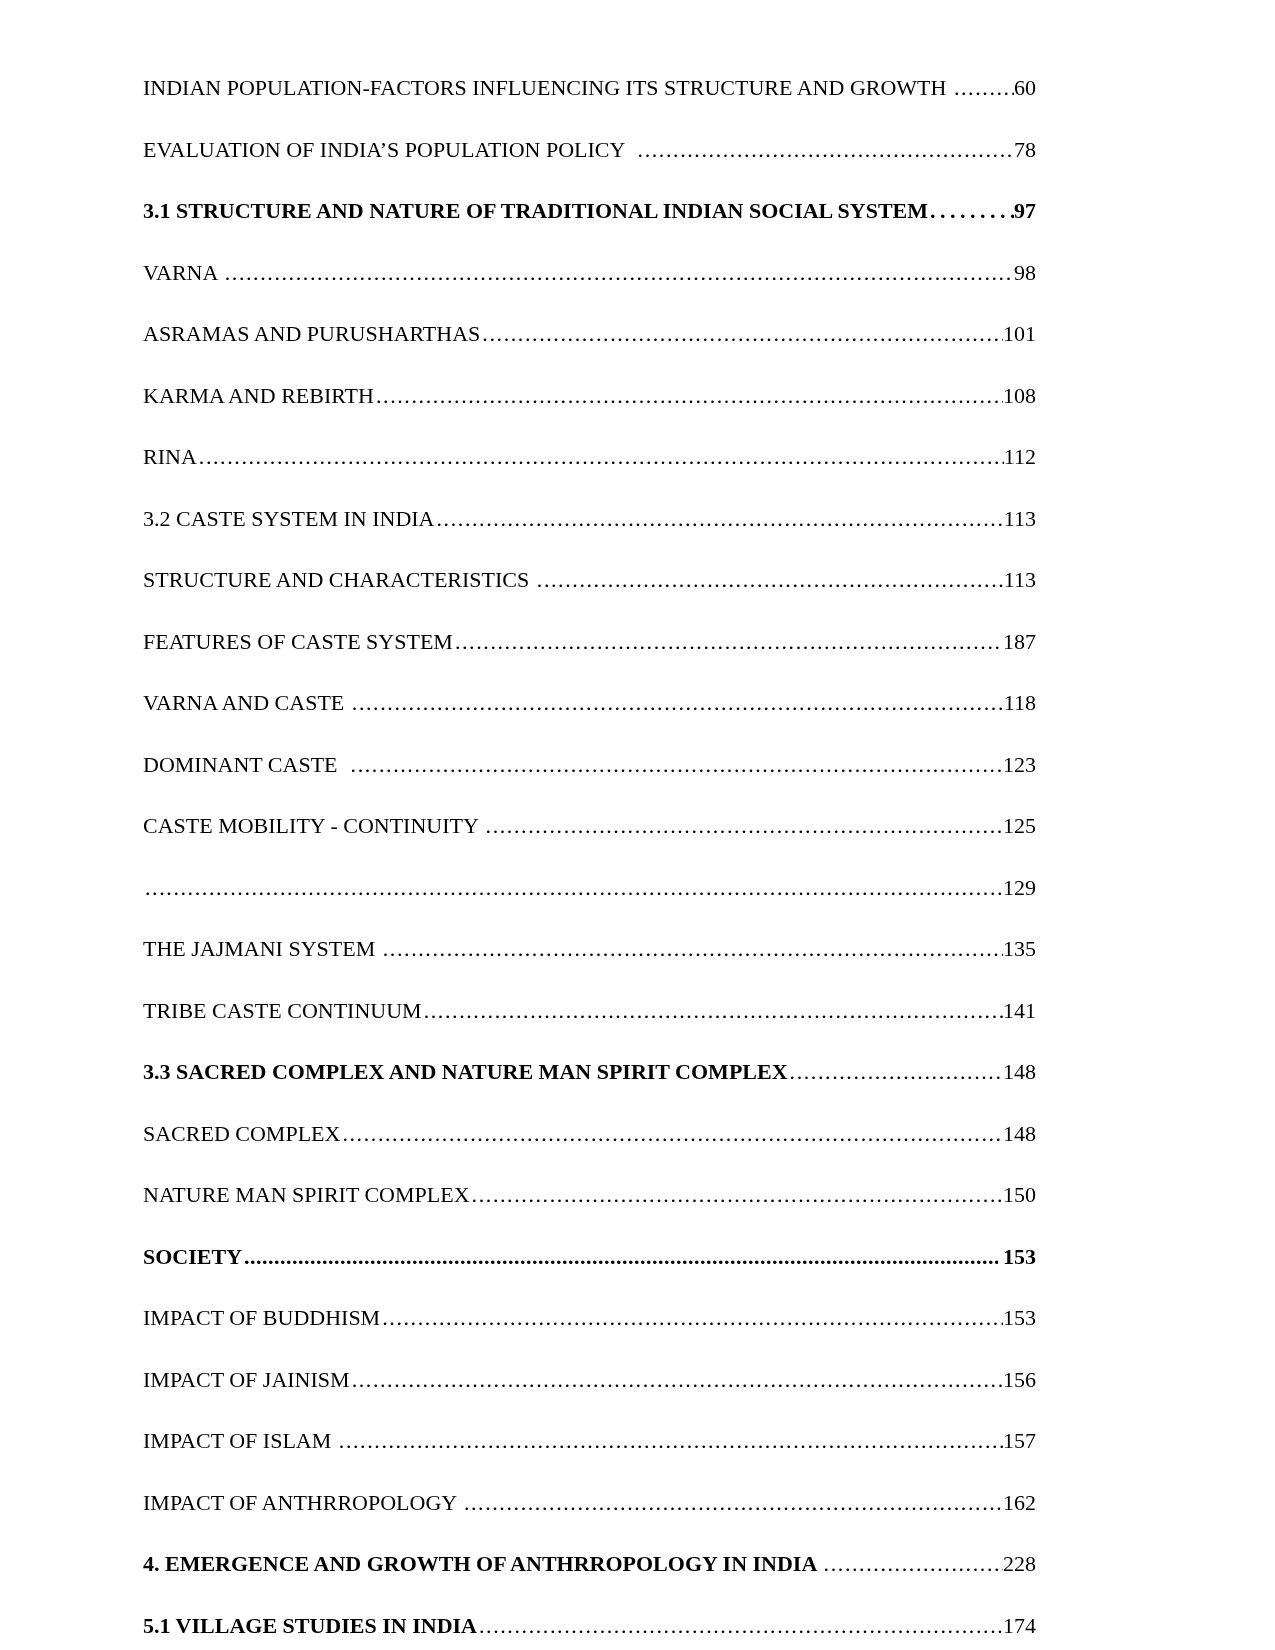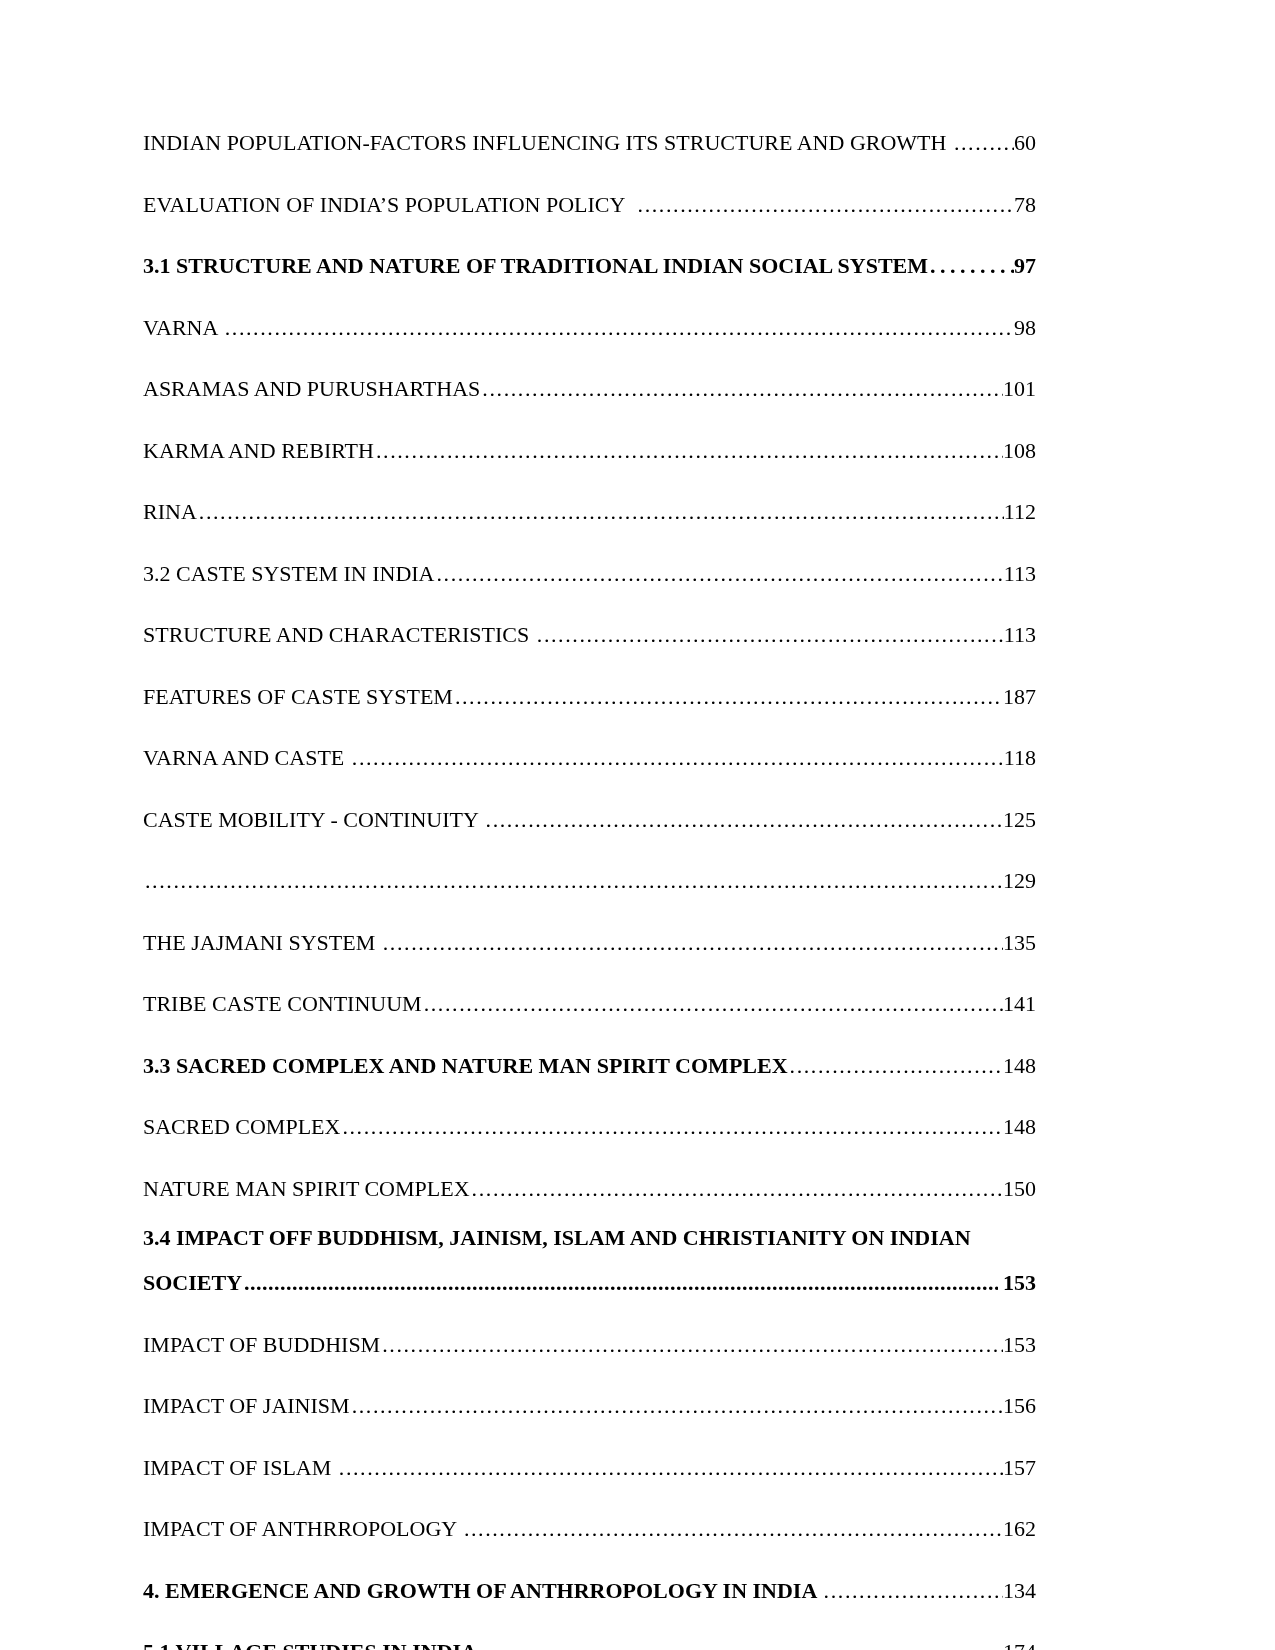--- a/index.html
+++ b/index.html
@@ -7,21 +7,21 @@
     width: 1275px;
     height: 1650px;
     background: #ffffff;
     color: #000000;
     font-family: "Liberation Serif", "DejaVu Serif", serif;
   }
   .page {
     box-sizing: border-box;
     width: 1161px;
     height: 1650px;
-    padding: 114px 125px 0 143px;
+    padding: 59px 125px 0 143px;
     overflow: hidden;
     background: #ffffff;
   }
   .toc-row {
     font-size: 22px;
     line-height: 33px;
     margin-bottom: 16.5px;
   }
   .toc-line {
     display: flex;
@@ -109,20 +109,25 @@
     <span class="toc-title">FEATURES OF CASTE SYSTEM</span>
     <span class="toc-dots" aria-hidden="true"></span>
     <span class="toc-page">187</span>
   </div>
       <div class="toc-row toc-line">
     <span class="toc-title">VARNA AND CASTE </span>
     <span class="toc-dots" aria-hidden="true"></span>
     <span class="toc-page">118</span>
   </div>
       <div class="toc-row toc-line">
+    <span class="toc-title">DOMINANT CASTE  </span>
+    <span class="toc-dots" aria-hidden="true"></span>
+    <span class="toc-page">123</span>
+  </div>
+      <div class="toc-row toc-line">
     <span class="toc-title">CASTE MOBILITY - CONTINUITY </span>
     <span class="toc-dots" aria-hidden="true"></span>
     <span class="toc-page">125</span>
   </div>
       <div class="toc-row toc-line">
     <span class="toc-dots" aria-hidden="true"></span>
     <span class="toc-page">129</span>
   </div>
       <div class="toc-row toc-line">
     <span class="toc-title">THE JAJMANI SYSTEM </span>
@@ -143,21 +148,20 @@
     <span class="toc-title">SACRED COMPLEX</span>
     <span class="toc-dots" aria-hidden="true"></span>
     <span class="toc-page">148</span>
   </div>
       <div class="toc-row toc-line">
     <span class="toc-title">NATURE MAN SPIRIT COMPLEX</span>
     <span class="toc-dots" aria-hidden="true"></span>
     <span class="toc-page">150</span>
   </div>
       <div class="toc-row bold-title leader-bold-dense">
-    <div class="toc-wrap-line1">3.4 IMPACT OFF BUDDHISM, JAINISM, ISLAM AND CHRISTIANITY ON INDIAN</div>
     <div class="toc-line">
       <span class="toc-title">SOCIETY</span>
       <span class="toc-dots" aria-hidden="true"></span>
       <span class="toc-page"> 153</span>
     </div>
   </div>
       <div class="toc-row toc-line">
     <span class="toc-title">IMPACT OF BUDDHISM</span>
     <span class="toc-dots" aria-hidden="true"></span>
     <span class="toc-page">153</span>
@@ -173,21 +177,21 @@
     <span class="toc-page">157</span>
   </div>
       <div class="toc-row toc-line">
     <span class="toc-title">IMPACT OF ANTHRROPOLOGY </span>
     <span class="toc-dots" aria-hidden="true"></span>
     <span class="toc-page">162</span>
   </div>
       <div class="toc-row toc-line bold-title">
     <span class="toc-title">4. EMERGENCE AND GROWTH OF ANTHRROPOLOGY IN INDIA </span>
     <span class="toc-dots" aria-hidden="true"></span>
-    <span class="toc-page">134</span>
+    <span class="toc-page">228</span>
   </div>
       <div class="toc-row toc-line bold-title">
     <span class="toc-title">5.1 VILLAGE STUDIES IN INDIA</span>
     <span class="toc-dots" aria-hidden="true"></span>
     <span class="toc-page">174</span>
   </div>
     </div>
 </div>
 
 </body></html>

